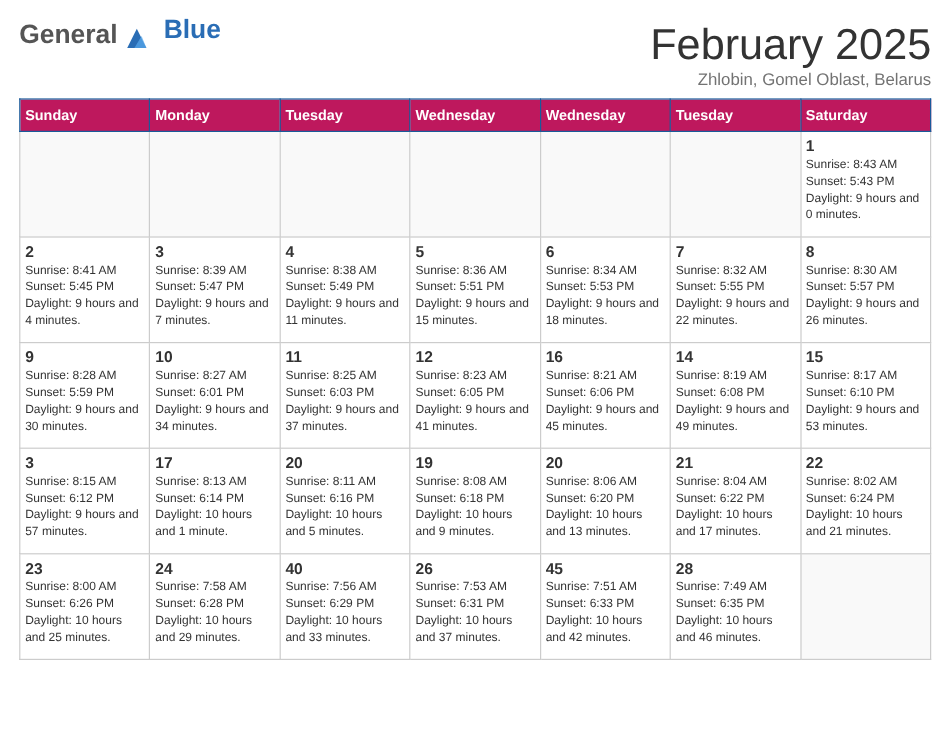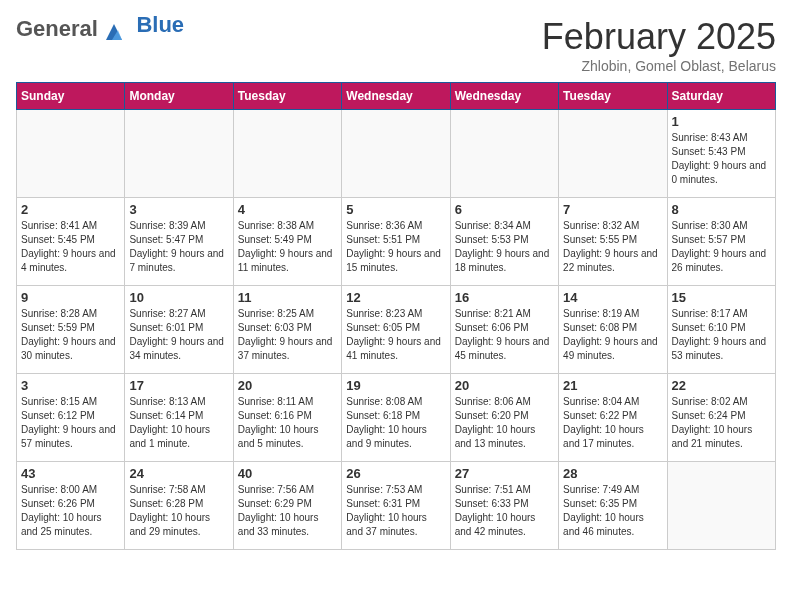--- a/index.html
+++ b/index.html
@@ -202,37 +202,37 @@
           <span class="day-number">21</span>
           <div class="day-info">Sunrise: 8:04 AM<br>Sunset: 6:22 PM<br>Daylight: 10 hours and 17 minutes.</div>
         </td>
         <td>
           <span class="day-number">22</span>
           <div class="day-info">Sunrise: 8:02 AM<br>Sunset: 6:24 PM<br>Daylight: 10 hours and 21 minutes.</div>
         </td>
       </tr>
       <tr>
         <td>
-          <span class="day-number">43</span>
+          <span class="day-number">23</span>
           <div class="day-info">Sunrise: 8:00 AM<br>Sunset: 6:26 PM<br>Daylight: 10 hours and 25 minutes.</div>
         </td>
         <td>
           <span class="day-number">24</span>
           <div class="day-info">Sunrise: 7:58 AM<br>Sunset: 6:28 PM<br>Daylight: 10 hours and 29 minutes.</div>
         </td>
         <td>
           <span class="day-number">40</span>
           <div class="day-info">Sunrise: 7:56 AM<br>Sunset: 6:29 PM<br>Daylight: 10 hours and 33 minutes.</div>
         </td>
         <td>
           <span class="day-number">26</span>
           <div class="day-info">Sunrise: 7:53 AM<br>Sunset: 6:31 PM<br>Daylight: 10 hours and 37 minutes.</div>
         </td>
         <td>
-          <span class="day-number">27</span>
+          <span class="day-number">45</span>
           <div class="day-info">Sunrise: 7:51 AM<br>Sunset: 6:33 PM<br>Daylight: 10 hours and 42 minutes.</div>
         </td>
         <td>
           <span class="day-number">28</span>
           <div class="day-info">Sunrise: 7:49 AM<br>Sunset: 6:35 PM<br>Daylight: 10 hours and 46 minutes.</div>
         </td>
         <td class="empty"></td>
       </tr>
     </tbody>
 </table>

